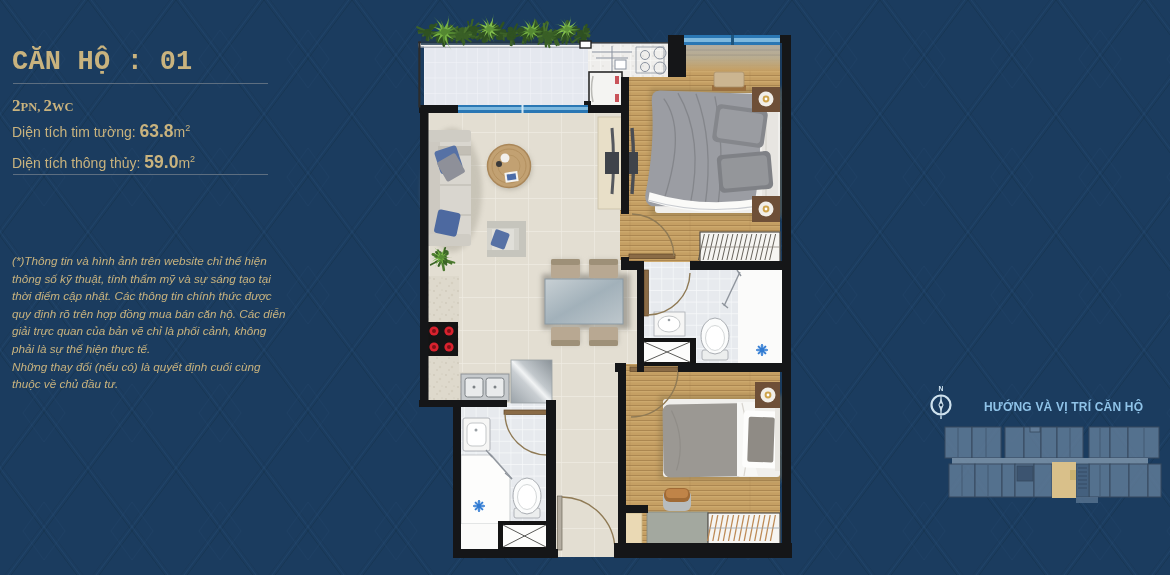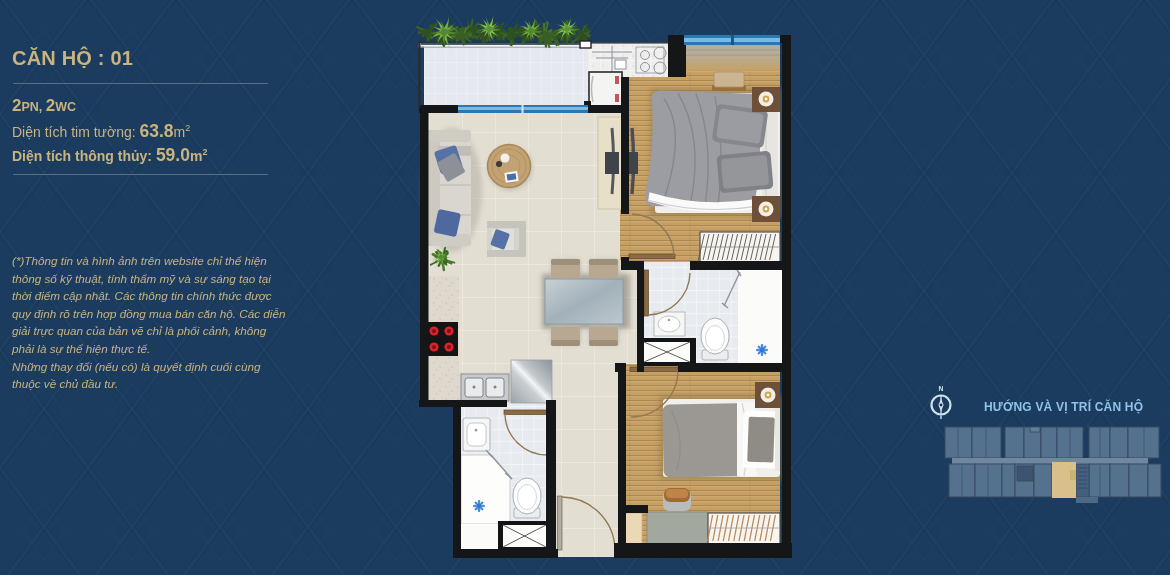--- a/index.html
+++ b/index.html
@@ -38,29 +38,29 @@
 <path d="M37.6,-59 L-50.4,59"></path>
 </g>
 <g fill="none" stroke="#234a70" stroke-width="0.8" stroke-opacity="0.35">
 <path d="M44,30 L65,59 L44,88 L23,59 Z"></path>
 </g>
 </pattern>
 </defs>
 <rect width="1170" height="575" fill="url(#diam)"></rect>
 </svg>
 
-<div class="abs gold" style="left:12px;top:47px;font-size:20px;letter-spacing:0.2px;"><span style="font-weight:600">CĂN HỘ : </span><b>01</b></div>
+<div class="abs gold" style="left:12px;top:47px;font-size:27px;letter-spacing:0.2px;font-family:Liberation Mono, monospace;"><span style="font-weight:600">CĂN HỘ : </span><b>01</b></div>
 
 <div class="abs" style="left:13px;top:83px;width:255px;height:1px;background:#5d6e80;"></div>
 
-<div class="abs gold" style="left:12px;top:96px;font-size:12.5px;font-weight:bold;"><span style="font-size:17px;">2</span>PN, <span style="font-size:17px;">2</span>WC</div>
+<div class="abs gold" style="left:12px;top:96px;font-size:12.5px;font-weight:bold;font-family:Liberation Serif, serif;"><span style="font-size:17px;">2</span>PN, <span style="font-size:17px;">2</span>WC</div>
 
 <div class="abs gold" style="left:12px;top:121px;font-size:14px;">Diện tích tim tường: <b style="font-size:17.5px;">63.8</b>m<sup style="font-size:9px">2</sup></div>
 
-<div class="abs gold" style="left:12px;top:145px;font-size:14px;font-weight:bold;">Diện tích thông thủy: <b style="font-size:17.5px;">59.0</b>m<sup style="font-size:9px">2</sup></div>
+<div class="abs gold" style="left:12px;top:152px;font-size:14px;">Diện tích thông thủy: <b style="font-size:17.5px;">59.0</b>m<sup style="font-size:9px">2</sup></div>
 
 <div class="abs" style="left:13px;top:174px;width:255px;height:1px;background:#5d6e80;"></div>
 
 <div class="abs gold" style="left:12px;top:252px;width:330px;font-size:11.7px;line-height:17.6px;font-style:italic;">(*)Thông tin và hình ảnh trên website chỉ thể hiện<br>thông số kỹ thuật, tính thẩm mỹ và sự sáng tạo tại<br>thời điểm cập nhật. Các thông tin chính thức được<br>quy định rõ trên hợp đồng mua bán căn hộ. Các diễn<br>giải trực quan của bản vẽ chỉ là phối cảnh, không<br>phải là sự thể hiện thực tế.<br>Những thay đổi (nếu có) là quyết định cuối cùng<br>thuộc về chủ đầu tư.</div>
 
 <div class="abs" style="left:984px;top:400px;font-size:12px;font-weight:bold;color:#8fc3e8;letter-spacing:0.2px;">HƯỚNG VÀ VỊ TRÍ CĂN HỘ</div>
 
 <svg class="abs" style="left:0;top:0" width="1170" height="575" viewBox="0 0 1170 575">
 <defs>
 <pattern id="wood" width="60" height="5" patternUnits="userSpaceOnUse">

